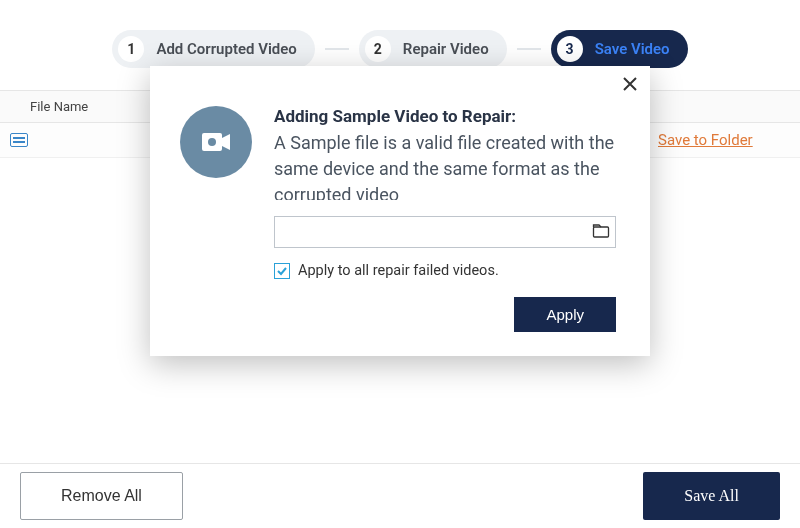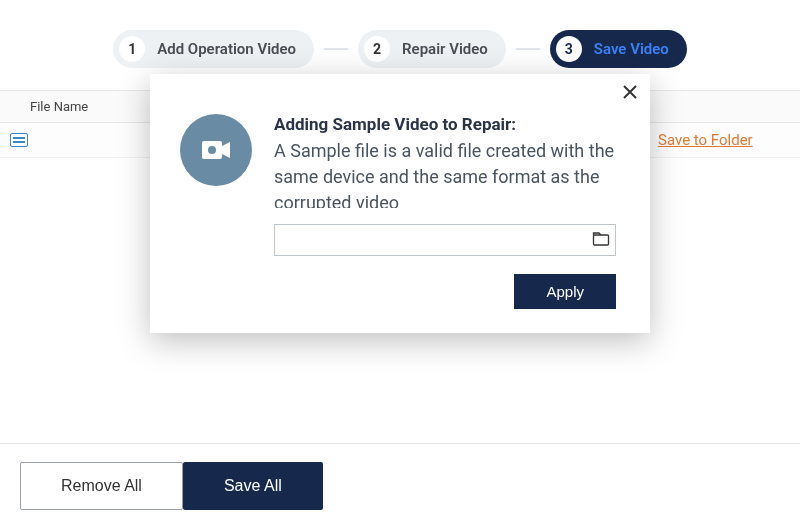--- a/index.html
+++ b/index.html
@@ -19,27 +19,27 @@
 .col-file { width: 648px; padding-left: 30px !important; }
 .col-op { flex: 1; }
 
 .row { display: flex; align-items: center; border-bottom: 1px solid #f0f0f0; background: #fdfdfd; }
 .row .cell { padding: 8px 10px; font-size: 15px; }
 .cell-file { width: 648px; display: flex; align-items: center; gap: 8px; padding-left: 10px !important; }
 .file-icon { width: 18px; height: 14px; border: 1px solid #3a86c8; border-radius: 2px; position: relative; display: inline-block; }
 .file-icon::before { content:""; position:absolute; left:2px; top:3px; width:12px; height:2px; background:#3a86c8; box-shadow: 0 4px 0 #3a86c8; }
 .cell-op a { color: #e07a3a; text-decoration: underline; font-size: 15px; margin-top: 32px; }
 
-.footer { position: absolute; bottom: 0; left: 0; right: 0; border-top: 1px solid #e6e6e6; padding: 18px 20px; display: flex; background: #fff; }
+.footer { position: absolute; bottom: 0; left: 0; right: 0; border-top: 1px solid #e6e6e6; padding: 8px 20px; display: flex; justify-content: space-between; background: #fff; }
 .btn { padding: 14px 40px; font-size: 16px; border-radius: 2px; cursor: pointer; border: 1px solid transparent; }
 .btn-outline { background: #fff; border: 1px solid #9aa0a6; color: #333; }
-.btn-primary { background: #17284d; color: #fff; }
+.btn-primary { background: #17284d; color: #fff; font-family: Liberation Serif, serif; }
 
 .overlay { position: absolute; inset: 0; pointer-events: none; }
-.dialog { position: absolute; left: 150px; top: 74px; width: 500px; background: #fff; box-shadow: 0 8px 30px rgba(0,0,0,0.25); pointer-events: auto; padding: 10px 0 20px 0; }
+.dialog { position: absolute; left: 150px; top: 66px; width: 500px; background: #fff; box-shadow: 0 8px 30px rgba(0,0,0,0.25); pointer-events: auto; padding: 10px 0 20px 0; }
 .close { position: absolute; top: 8px; right: 12px; font-size: 22px; color: #444; cursor: pointer; line-height: 1; }
 .dialog-body { display: flex; padding: 30px 34px 10px 30px; gap: 22px; }
 .big-icon { width: 72px; height: 72px; border-radius: 50%; background: #6a8ba4; display: flex; align-items: center; justify-content: center; flex-shrink: 0; }
 .title { font-weight: 700; color: #2a3446; font-size: 17px; margin-bottom: 4px; }
 .desc { color: #4a5460; font-size: 18px; line-height: 1.45; max-height: 70px; overflow: hidden; }
 .input-wrap { margin: 6px 34px 0 124px; position: relative; }
 .input-wrap input { width: 100%; height: 32px; border: 1px solid #bfc5cc; padding: 4px 34px 4px 6px; font-size: 14px; }
 .folder-btn { position: absolute; right: 6px; top: 6px; cursor: pointer; color: #333; }
 .check-row { margin: 14px 34px 0 124px; display: flex; align-items: center; gap: 8px; font-size: 14.5px; color: #333; }
 .chk { width: 16px; height: 16px; border: 1.5px solid #2aa1d8; display: inline-flex; align-items: center; justify-content: center; color: #2aa1d8; font-size: 12px; }
@@ -47,21 +47,21 @@
 .btn-repair { background: #17284d; color: #fff; padding: 9px 32px; font-size: 15px; border: none; cursor: pointer; }
 
 .filename { color: #3d4852; }
 </style>
 </head>
 <body>
 
 <div class="stepper">
   <div class="step">
     <span class="num">1</span>
-    <span class="label">Add Operation Video</span>
+    <span class="label">Add Corrupted Video</span>
   </div>
   <div class="dash"></div>
   <div class="step">
     <span class="num">2</span>
     <span class="label">Repair Video</span>
   </div>
   <div class="dash"></div>
   <div class="step active">
     <span class="num">3</span>
     <span class="label">Save Video</span>
@@ -107,17 +107,25 @@
     </div>
     <div class="input-wrap">
       <input type="text" placeholder="" style="">
       <span class="folder-btn">
         <svg width="18" height="18" viewBox="0 0 18 18">
             <rect x="1.5" y="5" width="15" height="10" rx="1" fill="none" stroke="#333" stroke-width="1.3"></rect>
             <path d="M1.5 5 L1.5 3 L7 3 L9 5" fill="none" stroke="#333" stroke-width="1.3"></path>
           </svg>
       </span>
     </div>
+    <div class="check-row">
+      <span class="chk">
+        <svg width="12" height="12" viewBox="0 0 12 12">
+            <path d="M2 6 L5 9 L10 3" stroke="#2aa1d8" stroke-width="2" fill="none"></path>
+          </svg>
+      </span>
+      <span>Apply to all repair failed videos.</span>
+    </div>
     <div class="dialog-footer">
       <button class="btn-repair">Apply</button>
     </div>
   </div>
 </div>
 
 </body></html>

